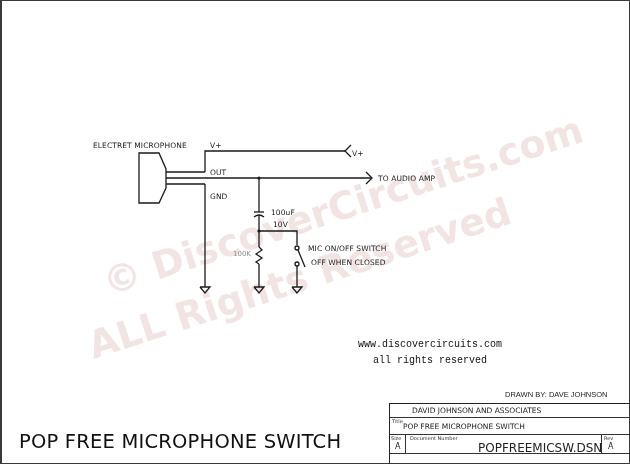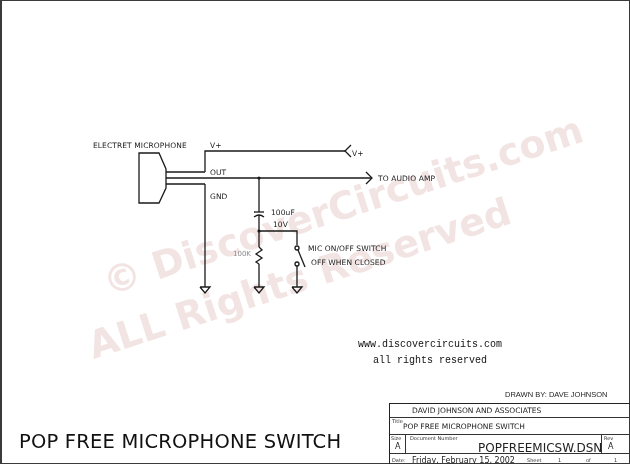--- a/index.html
+++ b/index.html
@@ -102,21 +102,13 @@
       <span class="tb-small" style="left:1px; top:1px;">Size</span>
       <span class="tb-text" style="left:5px; top:8px;">A</span>
     </div>
     <span class="tb-small" style="left:20px; top:1px;">Document Number</span>
     <span class="tb-text" style="left:88px; top:7px; font-size:12px;">POPFREEMICSW.DSN</span>
     <div style="position:absolute; left:211px; top:0; width:28px; height:19px; border-left:1px solid #333;">
       <span class="tb-small" style="left:2px; top:1px;">Rev</span>
       <span class="tb-text" style="left:6px; top:8px;">A</span>
     </div>
   </div>
-  <div style="position:absolute; left:0; right:0; top:49px; height:12px; overflow:hidden;">
-    <span class="tb-small" style="left:2px; top:4px;">Date:</span>
-    <span class="tb-text" style="left:22px; top:3px; font-size:8px;">Friday, February 15, 2002</span>
-    <span class="tb-small" style="left:137px; top:4px;">Sheet</span>
-    <span class="tb-small" style="left:168px; top:4px;">1</span>
-    <span class="tb-small" style="left:196px; top:4px;">of</span>
-    <span class="tb-small" style="left:224px; top:4px;">1</span>
-  </div>
 </div>
 
 </body></html>

